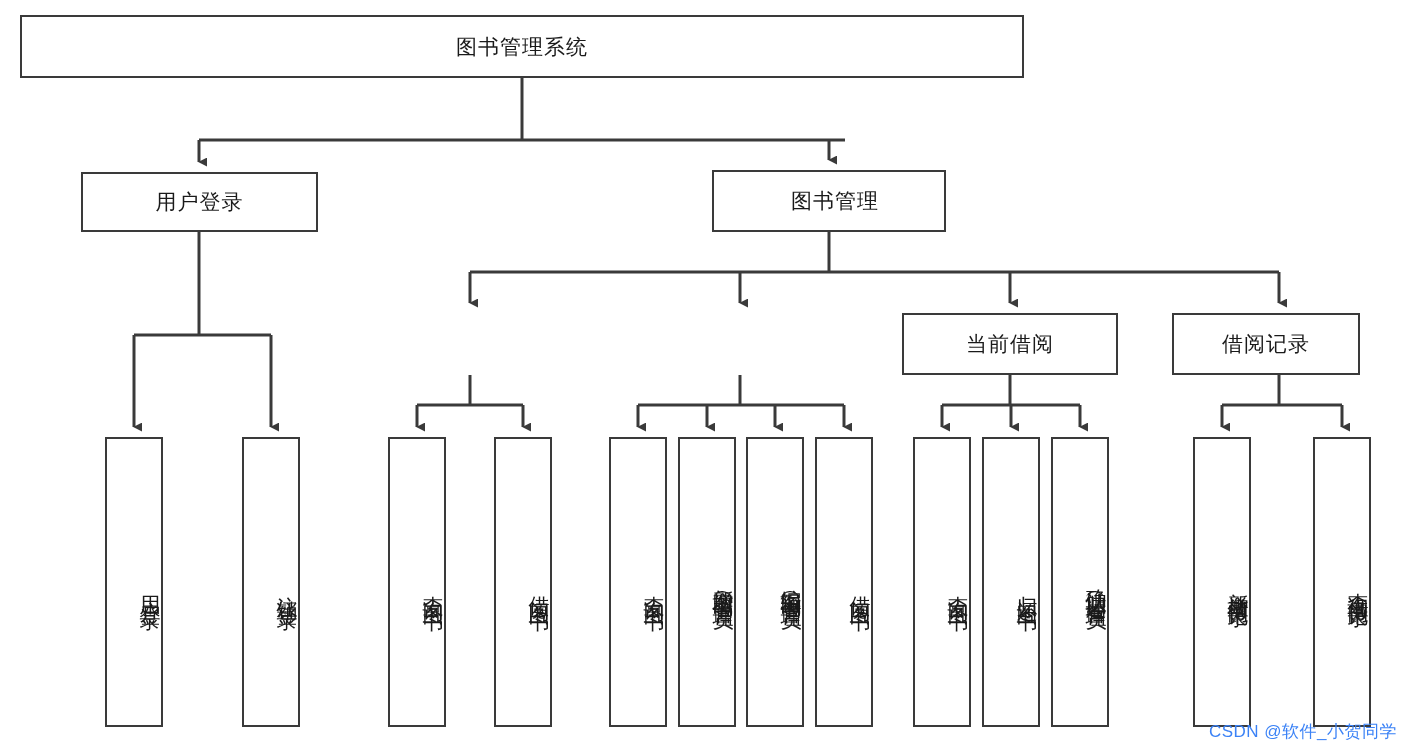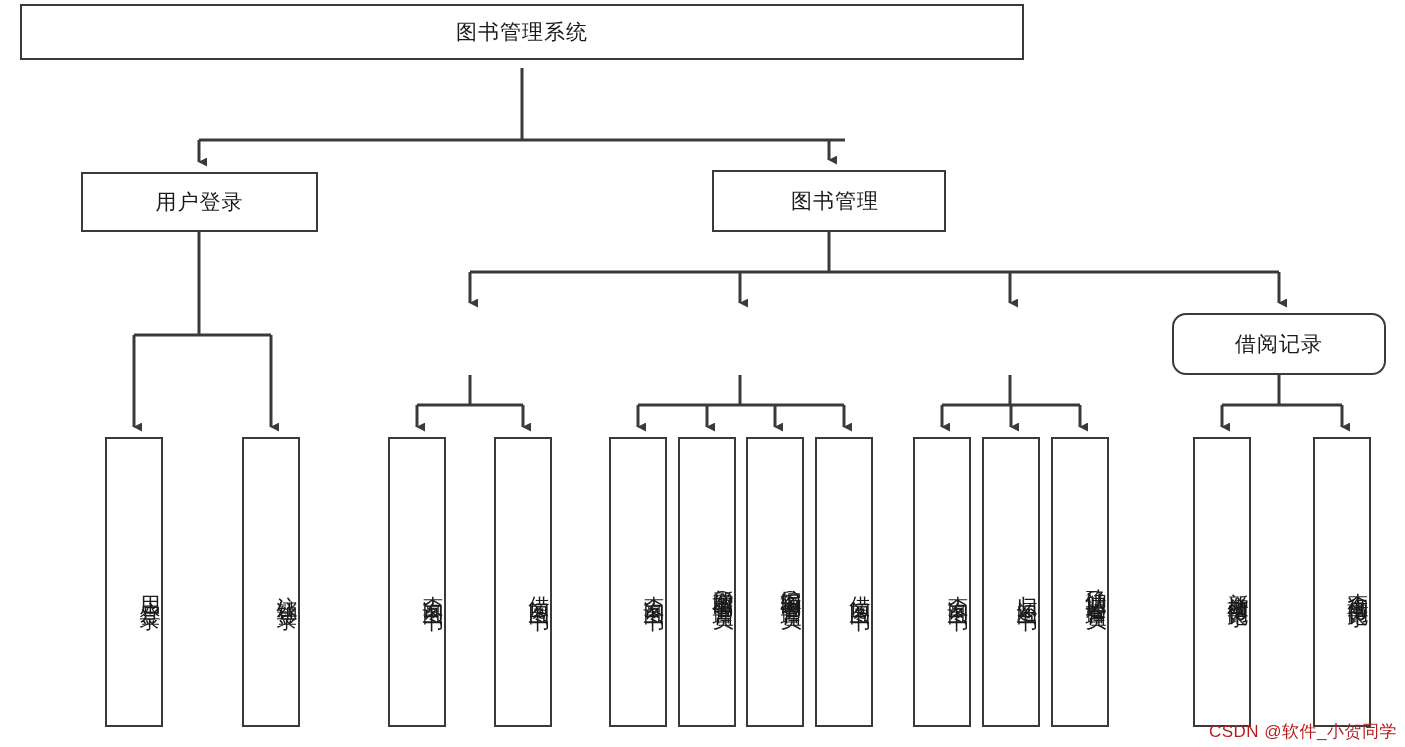--- a/index.html
+++ b/index.html
@@ -51,21 +51,21 @@
   }
   .node.vert.tall {
     padding-top: 6px;
     letter-spacing: 3px;
   }
   .watermark {
     position: absolute;
     right: 8px;
     bottom: 4px;
     font-size: 17px;
-    color: #b91c1c;
+    color: #3b82f6;
     letter-spacing: 0.5px;
     white-space: nowrap;
   }
 </style>
 </head>
 <body>
 
 <div id="canvas">
 
   <svg id="wires" viewBox="0 0 1405 747" xmlns="http://www.w3.org/2000/svg">
@@ -111,32 +111,35 @@
       <path d="M1011,405 L1011,427" marker-end="url(#arrowhead)"></path>
       <path d="M1080,405 L1080,427" marker-end="url(#arrowhead)"></path>
 
       <path d="M1279,375 L1279,405"></path>
       <path d="M1222,405 L1342,405"></path>
       <path d="M1222,405 L1222,427" marker-end="url(#arrowhead)"></path>
       <path d="M1342,405 L1342,427" marker-end="url(#arrowhead)"></path>
     </g>
   </svg>
 
-  <div class="node horiz" style="left:20px; top:4px; width:1004px; height:56px;text-align:center;">
+  <div class="node horiz" style="left:20px; top:15px; width:1004px; height:63px;text-align:center;">
     <span>图书管理系统</span>
   </div>
 
   <div class="node horiz" style="left:81px; top:172px; width:237px; height:60px;">
     <span>用户登录</span>
   </div>
   <div class="node horiz" style="left:712px; top:170px; width:234px; height:62px;padding-left:12px;">
     <span>图书管理</span>
   </div>
 
-  <div class="node horiz" style="left:1172px; top:313px; width:214px; height:62px;border-radius:14px;">
+  <div class="node horiz" style="left:902px; top:313px; width:216px; height:62px;">
+    <span>当前借阅</span>
+  </div>
+  <div class="node horiz" style="left:1172px; top:313px; width:188px; height:62px;">
     <span>借阅记录</span>
   </div>
 
   <div class="node vert" style="left:105px; top:437px; width:58px; height:290px;">
     <span>用户登录</span>
   </div>
   <div class="node vert" style="left:242px; top:437px; width:58px; height:290px;">
     <span>注销登录</span>
   </div>
 

